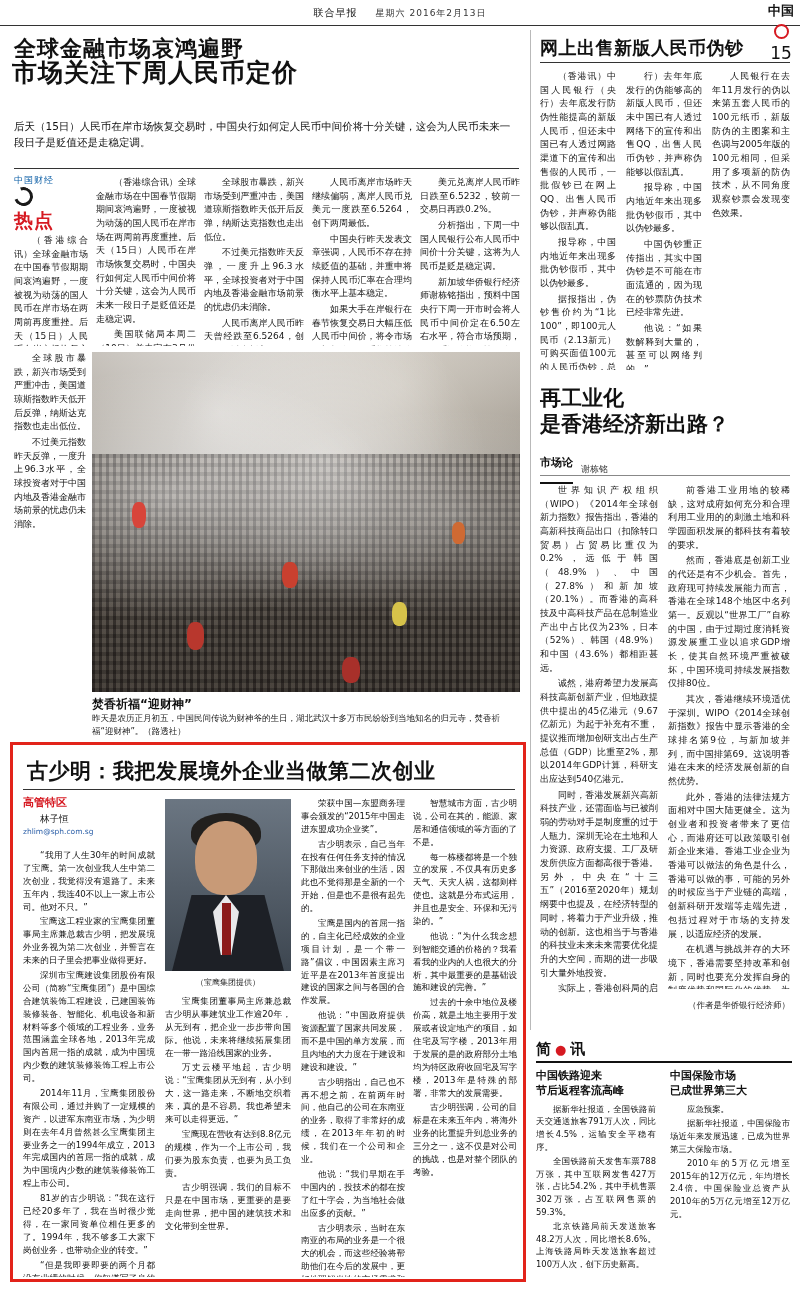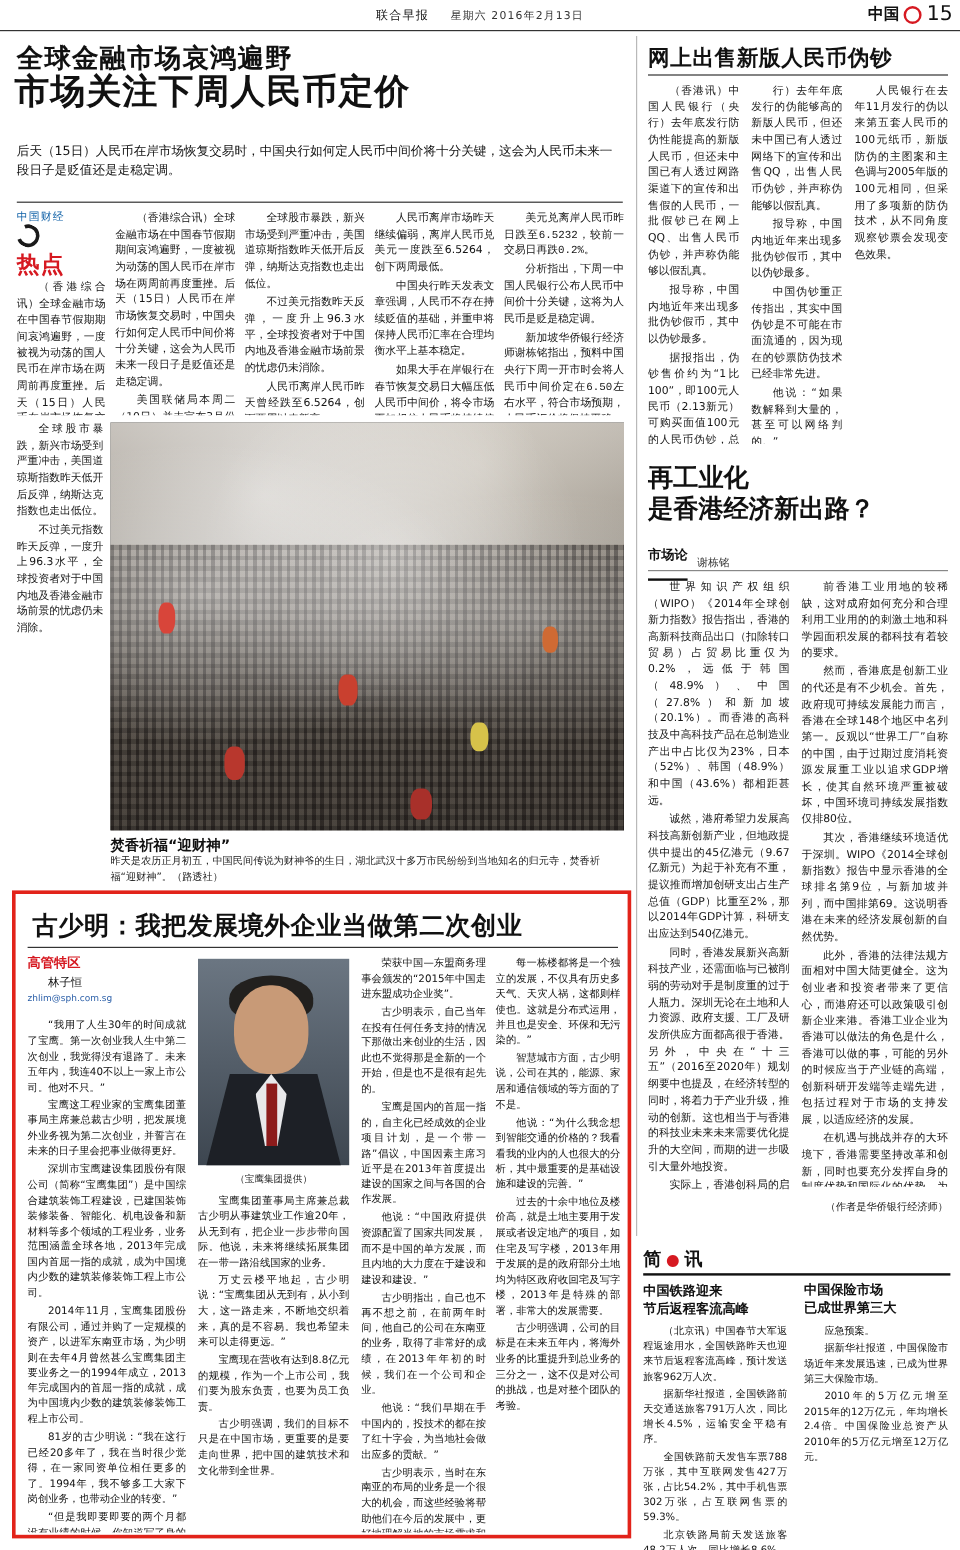--- a/index.html
+++ b/index.html
@@ -17,43 +17,43 @@
   
   .masthead {
     height:26px; border-bottom:1px solid #333;
     display:flex; align-items:center; justify-content:center;
     position:relative;
   }
   .mast-center { font-size:10px; letter-spacing:1px; color:#111;text-align:center; }
   .mast-center .mc2 { margin-left:14px; font-size:9px; color:#333;}
   .mast-right {
     position:absolute; right:6px; top:2px;
-    display:flex; align-items:center; gap:4px;
+    display:flex; align-items:center; gap:4px;flex-direction:column;
   }
   .mast-right .cn { font-size:13px; font-weight:bold; }
   .mast-right .ring {
     width:15px; height:15px; border-radius:50%;
     border:2.5px solid #d61921;
   }
   .mast-right .pg { font-size:17px; font-weight:normal;text-align:center; }
 
   
   .col-rule { position:absolute; width:1px; background:#b9b9b9; }
   .hr { position:absolute; height:1px; background:#333; }
 
   
   .lead-kicker {
     position:absolute; left:14px; top:34px; width:500px;
     font-size:22px; font-weight:bold; letter-spacing:1px;
   }
   .lead-title {
     position:absolute; left:12px; top:62px; width:520px;
-    font-size:29px; font-weight:bold; letter-spacing:1px;
+    font-size:25px; font-weight:bold; letter-spacing:1px;
     line-height:1.05;
-    font-family:Liberation Sans, sans-serif;
+    font-family:Liberation Mono, monospace;
   }
   .lead-sub {
     position:absolute; left:14px; top:118px; width:505px;
     font-size:10.5px; line-height:1.55; color:#111;
   }
   .lead-rule { left:14px; top:168px; width:505px; }
 
   
   .hotbox { position:absolute; left:14px; top:174px; width:78px; }
   .hot-mark { font-size:9px; color:#0d5fa6; letter-spacing:1px; }
@@ -248,21 +248,21 @@
     <p>不过美元指数昨天反弹，一度升上96.3水平，全球投资者对于中国内地及香港金融市场前景的忧虑仍未消除。</p>
     <p>人民币离岸人民币昨天曾经跌至6.5264，创下两周以来新高。</p>
   </div>
 
   <div class="bodycol" style="left:312px; top:176px; width:100px; height:170px; overflow:hidden;">
     <p>人民币离岸市场昨天继续偏弱，离岸人民币兑美元一度跌至6.5264，创下两周最低。</p>
     <p>中国央行昨天发表文章强调，人民币不存在持续贬值的基础，并重申将保持人民币汇率在合理均衡水平上基本稳定。</p>
     <p>如果大手在岸银行在春节恢复交易日大幅压低人民币中间价，将令市场更加相信人民币将持续偏软，届时国际资金势将加速撤出中国内地与香港市场。</p>
   </div>
 
-  <div class="bodycol" style="left:420px; top:176px; width:100px; height:170px; overflow:hidden;font-family:Liberation Mono, monospace;">
+  <div class="bodycol" style="left:420px; top:176px; width:100px; height:170px; overflow:hidden;">
     <p>美元兑离岸人民币昨日跌至6.5232，较前一交易日再跌0.2%。</p>
     <p>分析指出，下周一中国人民银行公布人民币中间价十分关键，这将为人民币是贬是稳定调。</p>
     <p>新加坡华侨银行经济师谢栋铭指出，预料中国央行下周一开市时会将人民币中间价定在6.50左右水平，符合市场预期，人民币汇价将保持平稳。</p>
   </div>
 
   <div class="bodycol" style="left:14px; top:352px; width:72px; height:340px; overflow:hidden;">
     <p>全球股市暴跌，新兴市场受到严重冲击，美国道琼斯指数昨天低开后反弹，纳斯达克指数也走出低位。</p>
     <p>不过美元指数昨天反弹，一度升上96.3水平，全球投资者对于中国内地及香港金融市场前景的忧虑仍未消除。</p>
   </div>
 
@@ -323,22 +323,22 @@
       <p>荣获中国—东盟商务理事会颁发的“2015年中国走进东盟成功企业奖”。</p>
       <p>古少明表示，自己当年在投有任何任务支持的情况下那做出来创业的生活，因此也不觉得那是全新的一个开始，但是也不是很有起先的。</p>
       <p>宝鹰是国内的首屈一指的，自主化已经成效的企业项目计划，是一个带一路”倡议，中国因素主席习近平是在2013年首度提出建设的国家之间与各国的合作发展。</p>
       <p>他说：“中国政府提供资源配置了国家共同发展，而不是中国的单方发展，而且内地的大力度在于建设和建设和建设。”</p>
       <p>古少明指出，自己也不再不想之前，在前两年时间，他自己的公司在东南亚的业务，取得了非常好的成绩，在2013年年初的时候，我们在一个公司和企业。</p>
       <p>他说：“我们早期在手中国内的，投技术的都在按了红十字会，为当地社会做出应多的贡献。”</p>
       <p>古少明表示，当时在东南亚的布局的业务是一个很大的机会，而这些经验将帮助他们在今后的发展中，更好地理解当地的市场需求和文化。</p>
     </div>
 
     <div class="feat-col" style="left:400px; top:52px; width:104px; height:480px; overflow:hidden;">
+      <p>智慧城市方面，古少明说，公司在其的，能源、家居和通信领域的等方面的了不是。</p>
       <p>每一栋楼都将是一个独立的发展，不仅具有历史多天气、天灾人祸，这都则样使也。这就是分布式运用，并且也是安全、环保和无污染的。”</p>
-      <p>智慧城市方面，古少明说，公司在其的，能源、家居和通信领域的等方面的了不是。</p>
       <p>他说：“为什么我念想到智能交通的价格的？我看看我的业内的人也很大的分析，其中最重要的是基础设施和建设的完善。”</p>
       <p>过去的十余中地位及楼价高，就是土地主要用于发展或者设定地产的项目，如住宅及写字楼，2013年用于发展的是的政府部分土地均为特区政府收回宅及写字楼，2013年是特殊的部署，非常大的发展需要。</p>
       <p>古少明强调，公司的目标是在未来五年内，将海外业务的比重提升到总业务的三分之一，这不仅是对公司的挑战，也是对整个团队的考验。</p>
     </div>
   </div>
 
   <div class="r-title">网上出售新版人民币伪钞</div>
   <div class="hr r-rule1"></div>
 
   <div class="bodycol" style="left:540px; top:70px; width:76px; height:300px; overflow:hidden;">
@@ -385,21 +385,20 @@
     <div class="brief-head">
       <span class="b1">简</span>
       <span class="dot">●</span>
       <span class="b1">讯</span>
     </div>
     <div style="position:relative; height:230px;">
       <div class="b-col" style="left:0; top:0;">
         <div class="brief-title" style="white-space:pre-line;">中国铁路迎来
 节后返程客流高峰</div>
         <div class="brief-body">
-          <p>（北京讯）中国春节大军返程返途用水，全国铁路昨天也迎来节后返程客流高峰，预计发送旅客962万人次。</p>
           <p>据新华社报道，全国铁路前天交通送旅客791万人次，同比增长4.5%，运输安全平稳有序。</p>
           <p>全国铁路前天发售车票788万张，其中互联网发售427万张，占比54.2%，其中手机售票302万张，占互联网售票的59.3%。</p>
           <p>北京铁路局前天发送旅客48.2万人次，同比增长8.6%。上海铁路局昨天发送旅客超过100万人次，创下历史新高。</p>
         </div>
       </div>
       <div class="b-col" style="left:134px; top:0;">
         <div class="brief-title" style="white-space:pre-line;font-family:Liberation Mono, monospace;">中国保险市场
 已成世界第三大</div>
         <div class="brief-body">
           <p>应急预案。</p>

